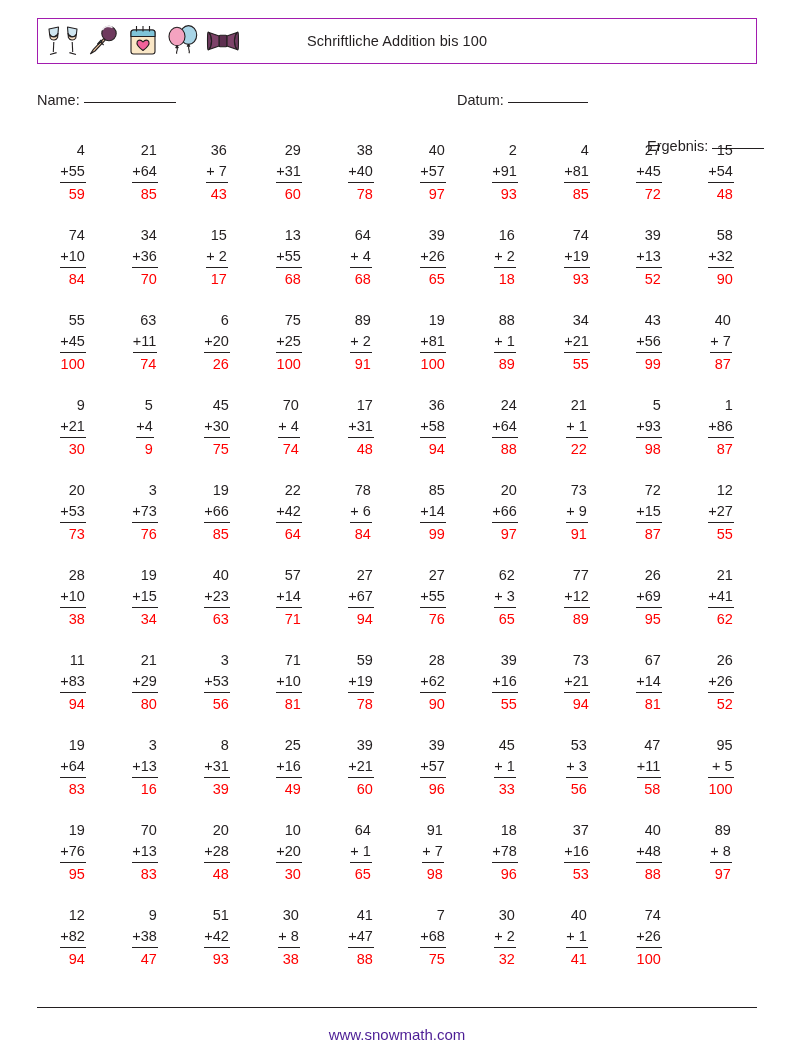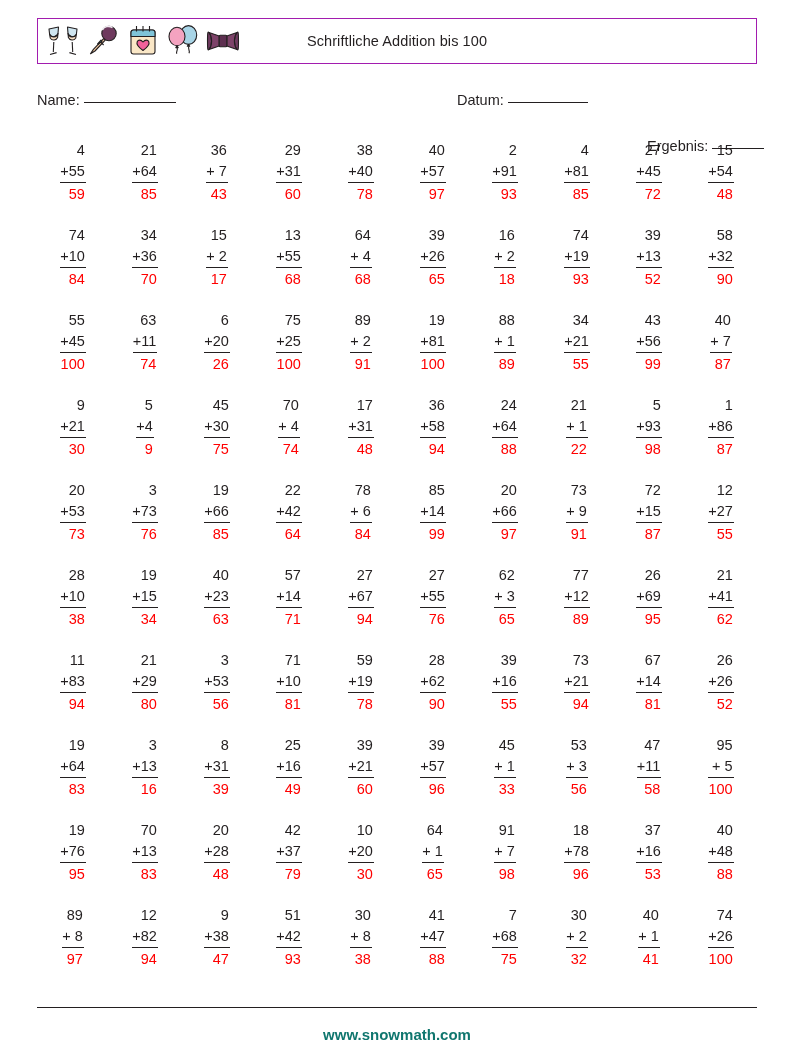--- a/index.html
+++ b/index.html
@@ -141,22 +141,22 @@
     width: 720px;
     border-top: 1.5px solid #231f20;
   }
   .footer-text {
     position: absolute;
     left: 0;
     right: 0;
     top: 1026px;
     text-align: center;
     font-size: 15px;
-    font-weight: bold;
-    color: #0f766e;
+    font-weight: normal;
+    color: #4c1d95;
   }
 </style>
 </head>
 <body>
 
 <div class="page">
 
   <div class="header-box">
     <div class="header-icons">
 
@@ -809,27 +809,20 @@
       </div>
       <div class="cell">
         <div class="prob">
           <span class="top">20</span>
           <span class="bot">+28</span>
           <span class="ans">48</span>
         </div>
       </div>
       <div class="cell">
         <div class="prob">
-          <span class="top">42</span>
-          <span class="bot">+37</span>
-          <span class="ans">79</span>
-        </div>
-      </div>
-      <div class="cell">
-        <div class="prob">
           <span class="top">10</span>
           <span class="bot">+20</span>
           <span class="ans">30</span>
         </div>
       </div>
       <div class="cell">
         <div class="prob">
           <span class="top">64</span>
           <span class="bot">+ 1</span>
           <span class="ans">65</span>

